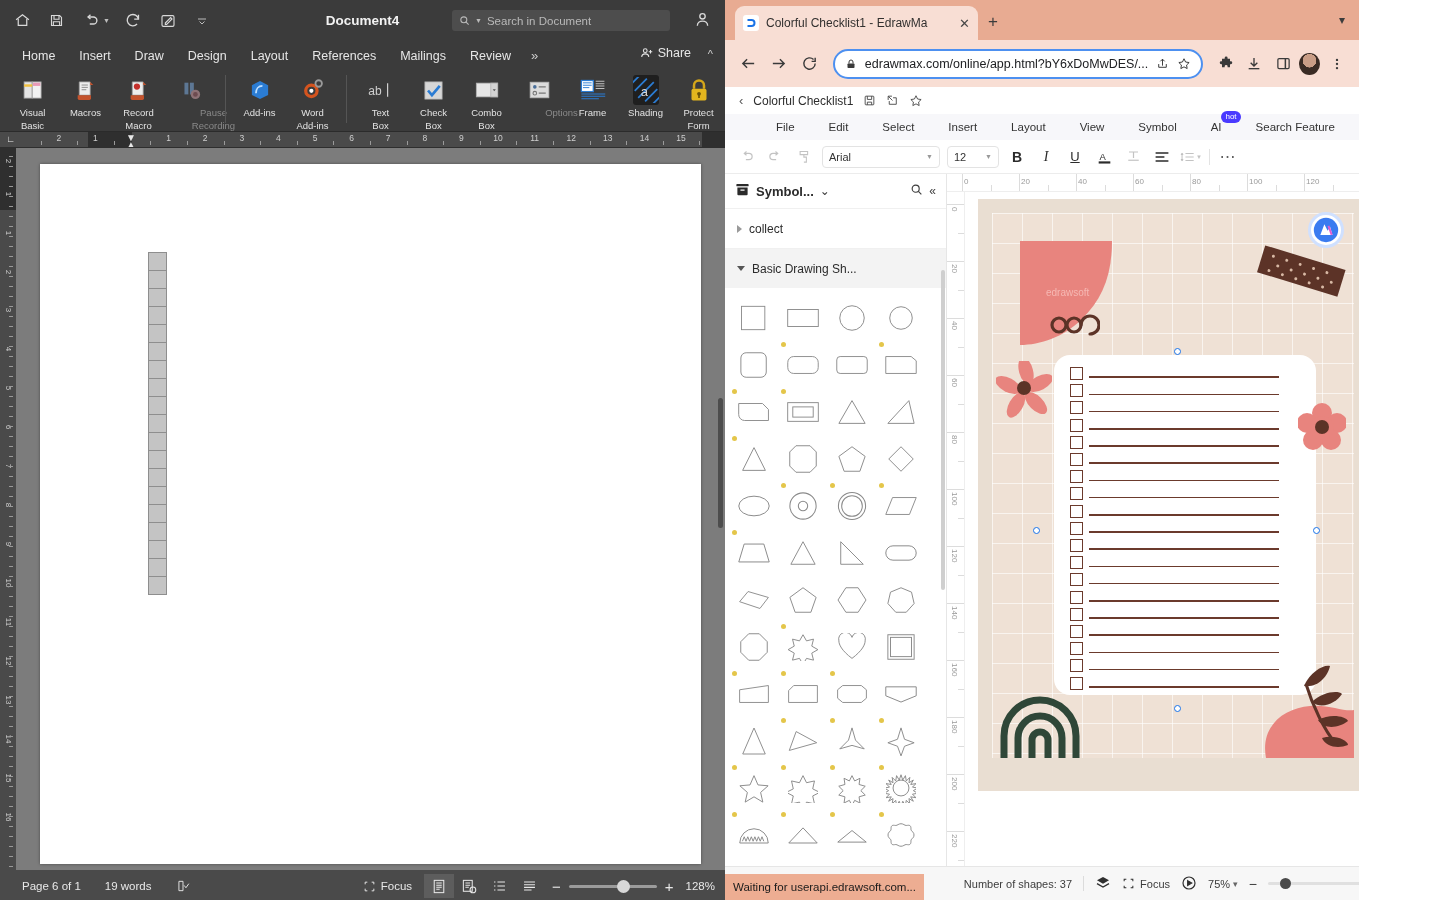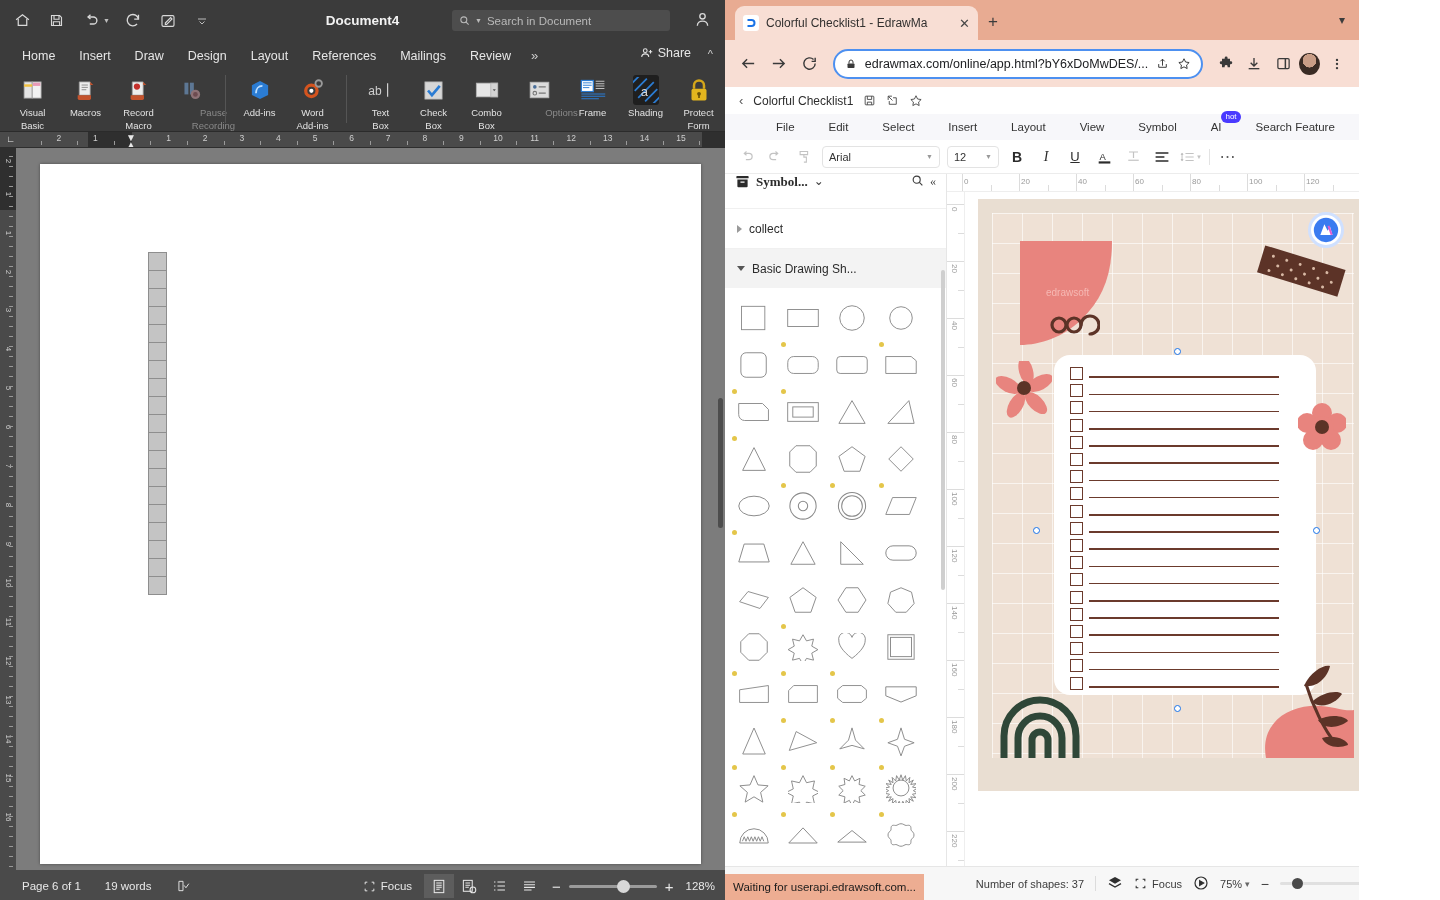--- a/index.html
+++ b/index.html
@@ -159,21 +159,21 @@
     height: 22px; border: 1px solid #e3e3e3; border-radius: 4px; display: flex;
     align-items: center; padding: 0 6px; font-size: 11px; color: #333; gap: 6px;
   }
   .fb-b { font-weight: bold; font-size: 14px; color: #2b2b2b; }
   .fb-i { font-style: italic; font-family: "Liberation Serif", serif; font-size: 14px; color: #2b2b2b; }
   .fb-u { text-decoration: underline; font-size: 13px; color: #2b2b2b; }
 
   .ed-main { display: flex; height: 713px; }
 
   .ed-panel { width: 222px; background: #ffffff; border-right: 1px solid #e6e6e6; position: relative; }
-  .panel-head { height: 34px; display: flex; padding: 0 10px; gap: 6px; font-family: Liberation Serif, serif; }
+  .panel-head { height: 34px; display: flex; align-items: center; padding: 0 10px; gap: 6px; }
   .panel-title { font-size: 13px; font-weight: bold; color: #2b2b2b; }
   .panel-head .sp { flex: 1; }
   .panel-ico { color: #3c3c3c; font-size: 12px; }
   .lib-row {
     height: 40px; display: flex; align-items: center; gap: 7px; padding-left: 12px;
     font-size: 12px; color: #2b2b2b; border-top: 1px solid #f0f0f0;
   }
   .lib-row.active { background: #f3f3f3; }
   .tri { width: 0; height: 0; border-style: solid; }
   .tri-right { border-width: 4px 0 4px 5px; border-color: transparent transparent transparent #9a9a9a; }
@@ -239,21 +239,21 @@
     background: #c8c8c8; border-radius: 3px;
   }
 
   .ed-rightbar { width: 44px; background: #fff; border-left: 1px solid #e9e9e9; position: relative; }
   .rb-ico { width: 44px; height: 46px; display: flex; align-items: center; justify-content: center; color: #2f2f2f; }
   .rb-bottom { position: absolute; bottom: 12px; left: 0; width: 44px; display: flex; justify-content: center; color: #2f2f2f; }
 
   .ed-status {
     position: absolute; left: 0; bottom: 0; width: 715px; height: 34px; background: #f7f7f7;
     border-top: 1px solid #e6e6e6; display: flex; align-items: center; justify-content: flex-end;
-    padding-right: 0; gap: 11px; font-size: 11px; color: #3c3c3c;
+    padding-right: 12px; gap: 11px; font-size: 11px; color: #3c3c3c;
   }
   .ed-status .sep { width: 1px; height: 15px; background: #dcdcdc; }
   .edz-track { width: 116px; height: 3px; background: #e0e0e0; border-radius: 2px; position: relative; }
   .edz-knob { position: absolute; left: 12px; top: -4px; width: 11px; height: 11px; border-radius: 50%; background: #4a4a4a; }
   .toast {
     position: absolute; left: 0; bottom: 0; height: 26px; background: #edad92;
     display: flex; align-items: center; padding: 0 8px; font-size: 11.5px; color: #1b1b1b;
     white-space: nowrap; z-index: 20;
   }
 </style>

